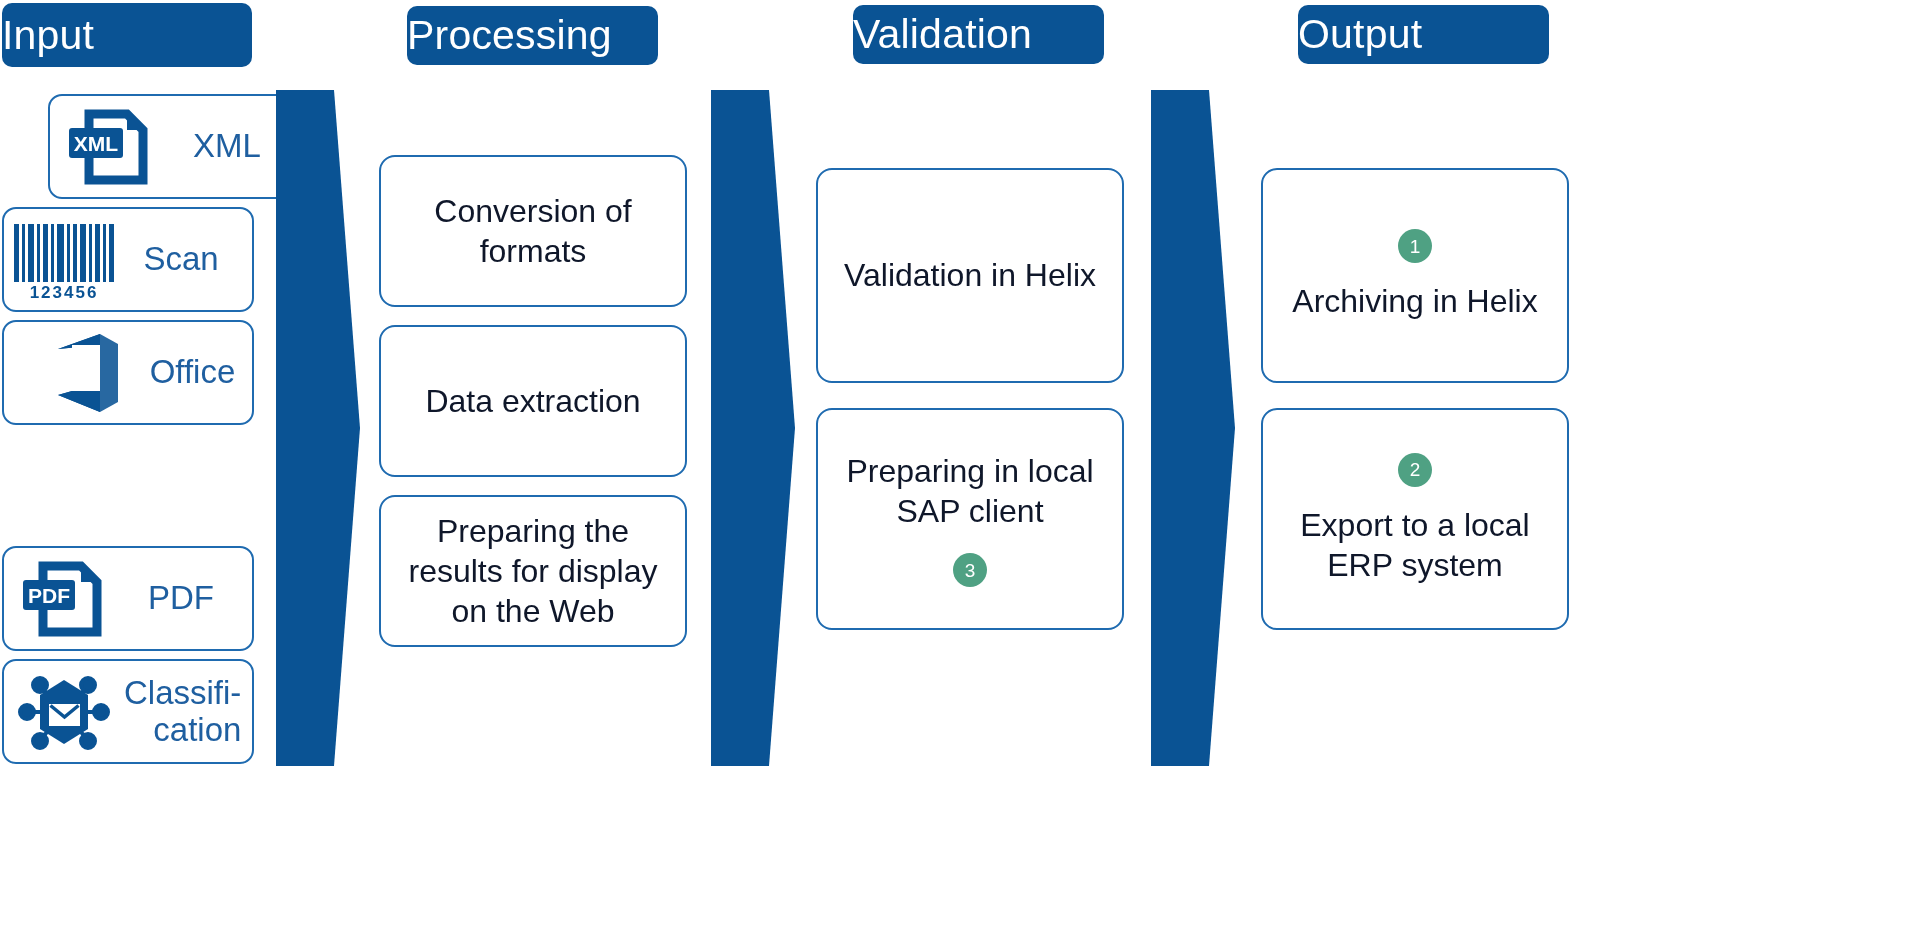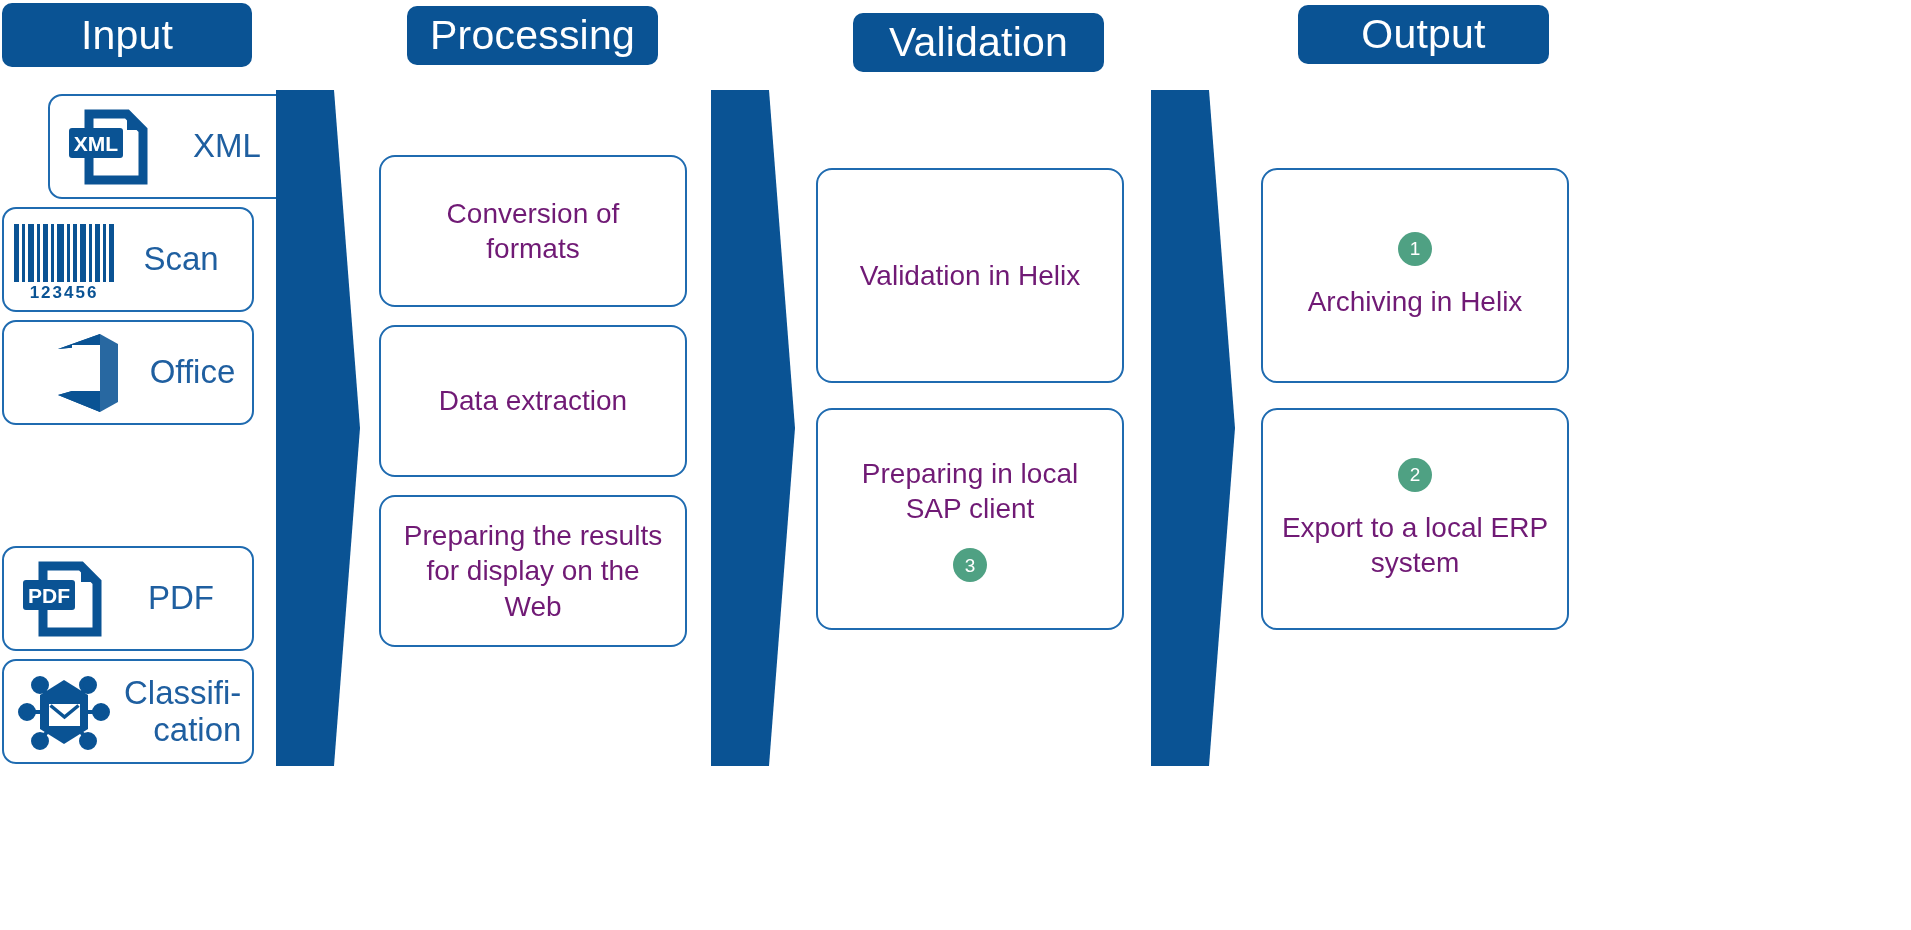--- a/index.html
+++ b/index.html
@@ -21,21 +21,20 @@
   }
 
   
   .col-header {
     position: absolute;
     background: #0a5394;
     color: #ffffff;
     border-radius: 10px;
     display: flex;
     align-items: center;
-    justify-content: center;
     font-size: 41px;
     font-weight: 400;
     letter-spacing: 0.2px;
     line-height: 1;
   }
 
   
   .card {
     position: absolute;
     border: 2px solid #1f6bb0;
@@ -72,22 +71,22 @@
   .step-card {
     display: flex;
     flex-direction: column;
     align-items: center;
     justify-content: center;
     text-align: center;
     padding: 6px 18px;
     box-sizing: border-box;
   }
   .step-text {
-    font-size: 28px;
-    color: #701a75;
+    font-size: 32px;
+    color: #0f172a;
     line-height: 1.26;
   }
   .badge {
     width: 34px;
     height: 34px;
     border-radius: 50%;
     background: #4fa183;
     color: #ffffff;
     font-size: 19px;
     display: flex;
@@ -116,21 +115,21 @@
 <div class="stage">
 
   <div class="col-header" style="left:2px; top:3px; width:250px; height:64px;">
     <span>Input</span>
   </div>
 
   <div class="col-header" style="left:407px; top:6px; width:251px; height:59px;">
     <span>Processing</span>
   </div>
 
-  <div class="col-header" style="left:853px; top:5px; width:251px; height:59px;margin-top:8px;">
+  <div class="col-header" style="left:853px; top:5px; width:251px; height:59px;">
     <span>Validation</span>
   </div>
 
   <div class="col-header" style="left:1298px; top:5px; width:251px; height:59px;">
     <span>Output</span>
   </div>
 
   <div class="card input-card" style="left:2px; top:94px; width:252px; height:105px;margin-left:46px;">
     <div class="input-icon">
       <svg width="86" height="82" viewBox="0 0 86 82">

